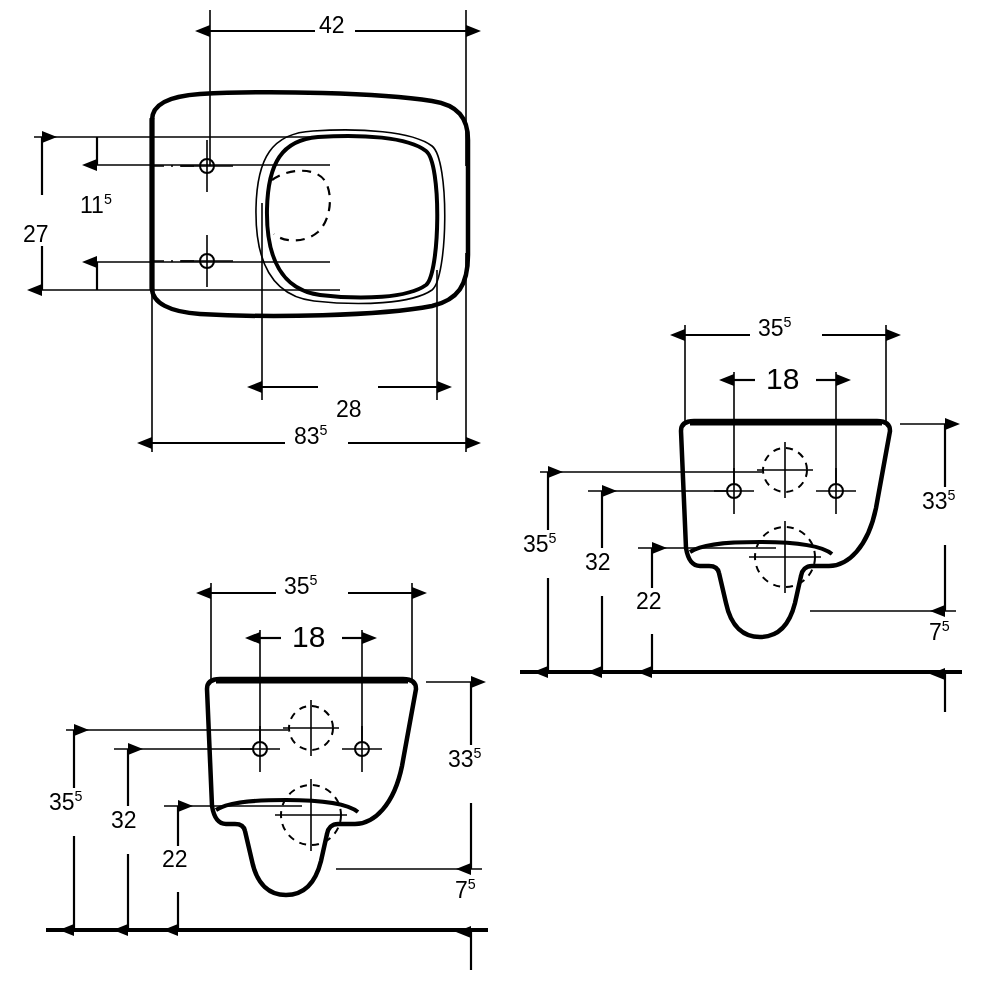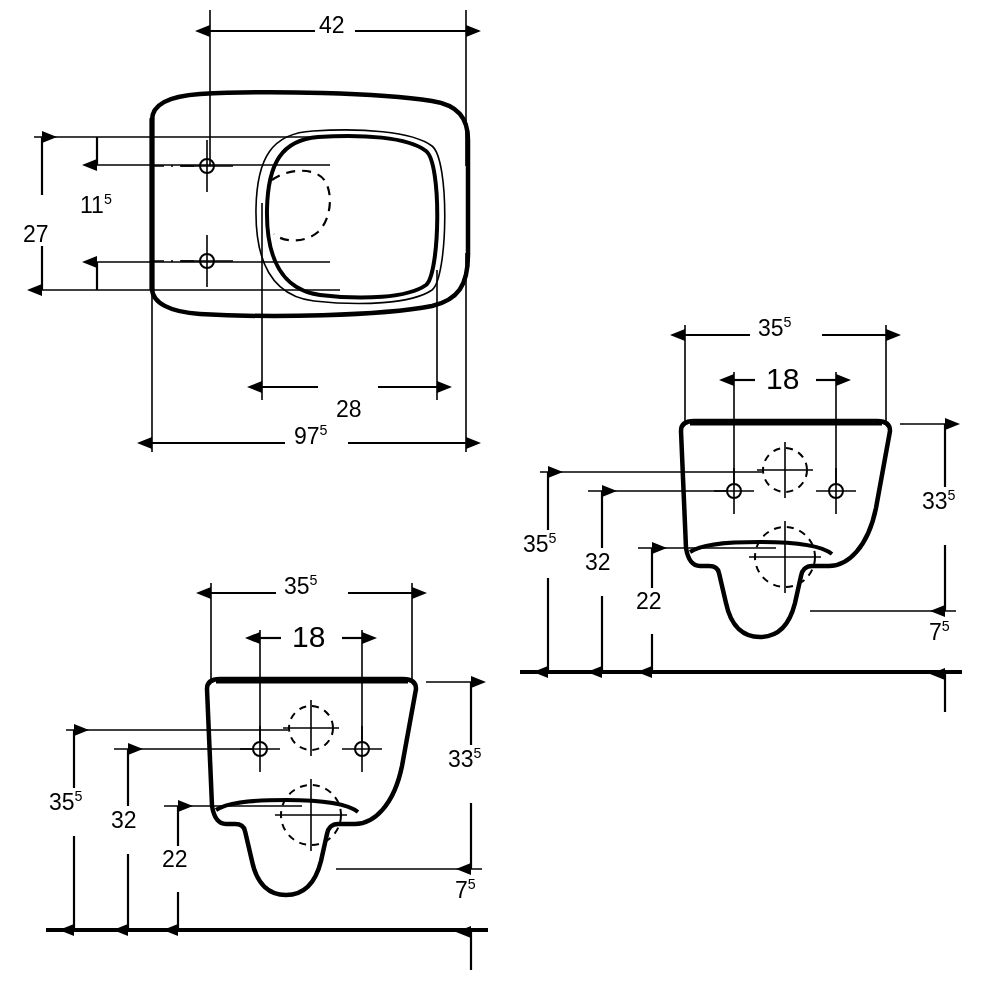--- a/index.html
+++ b/index.html
@@ -333,21 +333,21 @@
 
   <div class="dim-label" style="left:76px; top:194px;">
     <span>11</span><sup>5</sup>
   </div>
 
   <div class="dim-label" style="left:332px; top:370px;margin-top:28px;">
     <span>28</span>
   </div>
 
   <div class="dim-label" style="left:290px; top:425px;">
-    <span>97</span><sup>5</sup>
+    <span>83</span><sup>5</sup>
   </div>
 
   <div class="dim-label" style="left:754px; top:317px;">
     <span>35</span><sup>5</sup>
   </div>
 
   <div class="dim-label" style="left:762px; top:364px; font-size:30px;">
     <span>18</span>
   </div>
 

